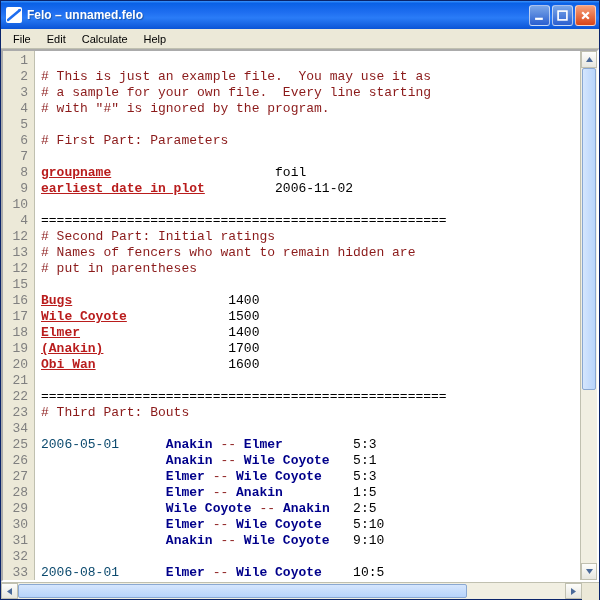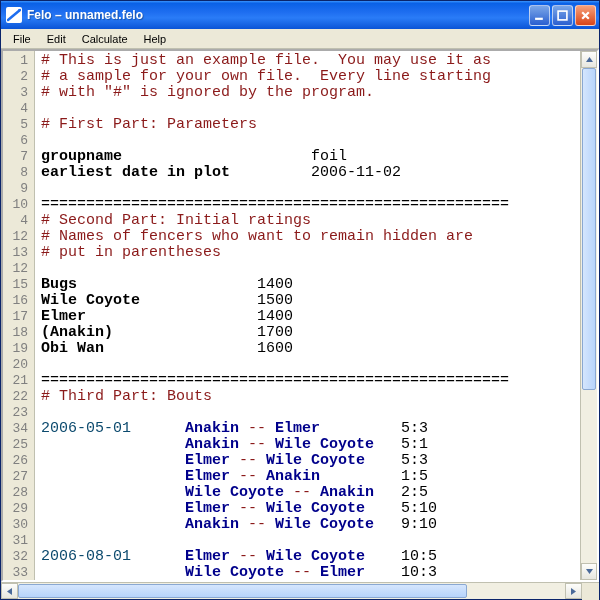--- a/index.html
+++ b/index.html
@@ -12,34 +12,34 @@
   .winbtns { display:flex; gap:2px; }
   .winbtn { width:21px; height:21px; border-radius:3px; border:1px solid rgba(255,255,255,.6); display:flex; align-items:center; justify-content:center; color:#fff; font-weight:bold; font-family:Arial; }
   .winbtn.min, .winbtn.max { background:linear-gradient(to bottom,#7ba7e8,#2a5fd0);}
   .winbtn.close { background:linear-gradient(to bottom,#f7a07a,#d84518);}
   .winbtn svg { width:11px; height:11px; display:block; }
   .menubar { height:20px; background:#ece9d8; display:flex; align-items:center; border-bottom:1px solid #c0c0b0; padding-left:4px; }
   .menubar .item { padding:8px 8px; cursor:default; }
   .editor-shell { flex:1; display:flex; border:2px inset #fff; background:#fff; overflow:hidden; min-height:0;}
   .editor-scroll { flex:1; overflow:hidden; display:flex; }
   .gutter { background:#ece9d8; color:#808080; text-align:right; padding:2px 6px 2px 2px; border-right:1px solid #c0c0b0; font-family:'Courier New', monospace; font-size:13px; line-height:16px; user-select:none; min-width:32px; }
-  .code { flex:1; padding:2px 0 2px 6px; font-family:'Courier New', monospace; font-size:15px; line-height:16px; white-space:pre; overflow:hidden; color:#000; }
+  .code { flex:1; padding:18px 0 2px 6px; font-family:'Courier New', monospace; font-size:13px; line-height:16px; white-space:pre; overflow:hidden; color:#000; }
   .vscroll { width:17px; background:#ece9d8; border-left:1px solid #c0c0b0; display:flex; flex-direction:column; }
   .vscroll .arrow, .hscroll .arrow { background:linear-gradient(#fdfdfb,#e7e7df); border:1px solid #c0c0b0; display:flex; align-items:center; justify-content:center; }
   .vscroll .arrow { height:17px; }
   .vscroll .track { flex:1; background:#f1efe2; position:relative; }
   .vscroll .thumb { position:absolute; left:1px; right:1px; top:0; height:65%; background:linear-gradient(to right,#d5e6fd,#b7d4fb); border:1px solid #8aa8d2; border-radius:2px; }
   .hscroll-row { height:17px; display:flex; background:#ece9d8; border-top:1px solid #c0c0b0; }
   .hscroll { flex:1; display:flex; }
   .hscroll .arrow { width:17px; }
   .hscroll .track { flex:1; background:#f1efe2; position:relative; }
   .hscroll .thumb { position:absolute; top:1px; bottom:1px; left:0; width:82%; background:linear-gradient(to bottom,#d5e6fd,#b7d4fb); border:1px solid #8aa8d2; border-radius:2px; }
   .hscroll-corner { width:17px; height:17px; background:#ece9d8; }
   .tok-comment { color:#8b1a1a; }
-  .tok-key { color:#000000; font-weight:bold; }
+  .tok-key { color:#b91c1c; font-weight:bold;text-decoration:underline; }
   .tok-sep { color:#000; }
   .tok-date { color:#0c4a6e; }
   .tok-name { color:#00008b; font-weight:bold; }
   .tok-dash { color:#8b1a1a; }
   .arrow svg { width:9px; height:9px; display:block; fill:#4a6a9a; }
 </style>
 </head>
 <body>
 
 <div class="window">

